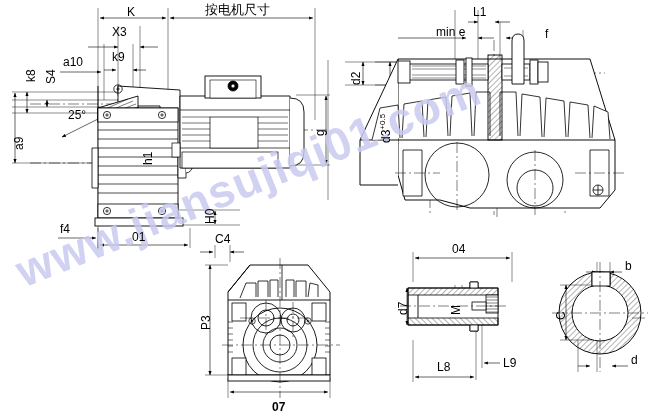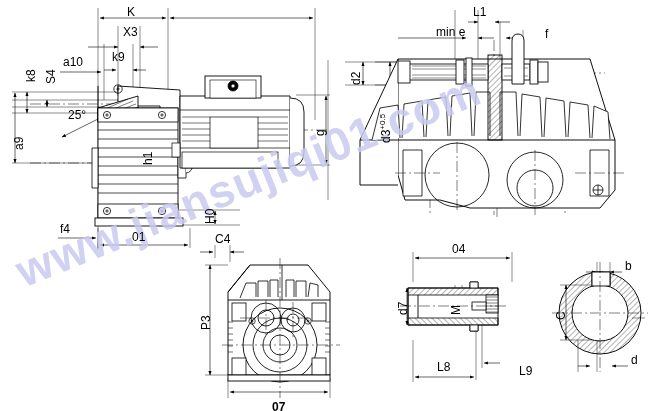--- a/index.html
+++ b/index.html
@@ -403,23 +403,24 @@
       <line x1="600" y1="262" x2="600" y2="372"></line>
     </g>
     </g>
   </svg>
 
   <div class="wm">
     <span style="left:8px;top:248px;font-size:46px;transform:rotate(-22deg);
                  transform-origin:0 0;opacity:.85;letter-spacing:1px;">www.jiansujiqi01.com</span>
   </div>
 
+  <div class="lbl cn" style="left:205px;top:1px;">按电机尺寸</div>
 
   <div class="lbl" style="left:127px;top:5px;">K</div>
-  <div class="lbl" style="left:123px;top:25px;">X3</div>
+  <div class="lbl" style="left:112px;top:25px;">X3</div>
   <div class="lbl" style="left:112px;top:50px;text-align:center;">k9</div>
   <div class="lbl" style="left:63px;top:55px;">a10</div>
   <div class="lbl v" style="left:24px;top:82px;transform:rotate(-90deg);">k8</div>
   <div class="lbl v" style="left:44px;top:84px;transform:rotate(-90deg);">S4</div>
   <div class="lbl v" style="left:12px;top:150px;transform:rotate(-90deg);">a9</div>
   <div class="lbl v" style="left:141px;top:165px;transform:rotate(-90deg);">h1</div>
   <div class="lbl v" style="left:313px;top:136px;transform:rotate(-90deg);">g</div>
   <div class="lbl v" style="left:203px;top:224px;transform:rotate(-90deg);">H0</div>
   <div class="lbl" style="left:60px;top:222px;">f4</div>
   <div class="lbl" style="left:132px;top:230px;">01</div>
@@ -434,19 +435,19 @@
   </div>
 
   <div class="lbl" style="left:215px;top:232px;">C4</div>
   <div class="lbl v" style="left:199px;top:330px;transform:rotate(-90deg);">P3</div>
   <div class="lbl" style="left:272px;top:400px;font-weight:bold;">07</div>
 
   <div class="lbl" style="left:452px;top:242px;">04</div>
   <div class="lbl v" style="left:396px;top:315px;transform:rotate(-90deg);">d7</div>
   <div class="lbl v" style="left:449px;top:315px;transform:rotate(-90deg);">M</div>
   <div class="lbl" style="left:437px;top:360px;">L8</div>
-  <div class="lbl" style="left:503px;top:364px;margin-left:16px;">L9</div>
+  <div class="lbl" style="left:503px;top:356px;">L9</div>
 
   <div class="lbl" style="left:625px;top:259px;">b</div>
   <div class="lbl v" style="left:554px;top:320px;transform:rotate(-90deg);">C</div>
   <div class="lbl" style="left:631px;top:353px;">d</div>
 
 </div>
 
 </body></html>

